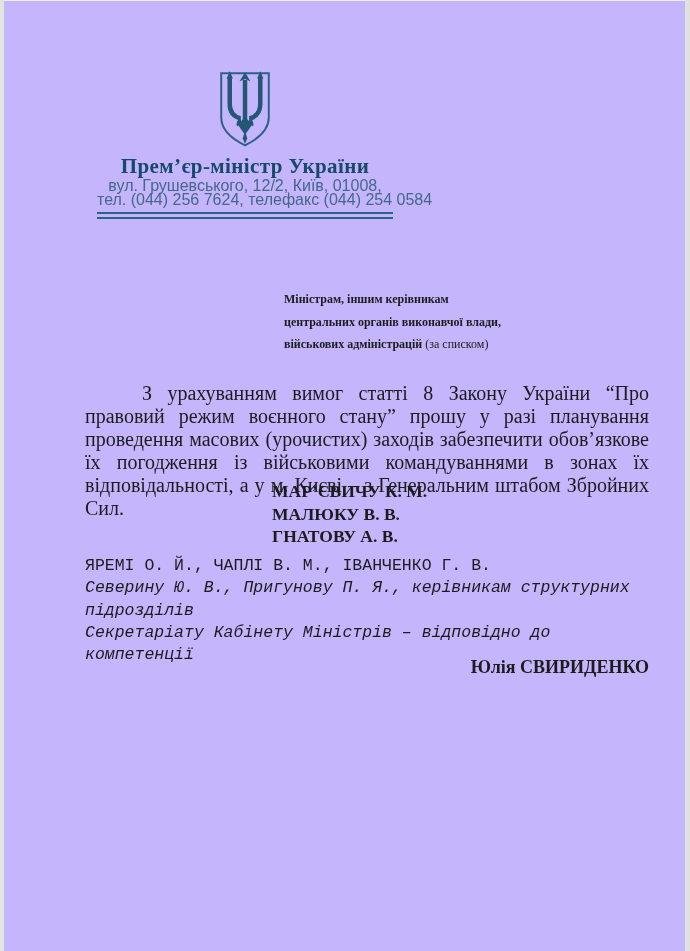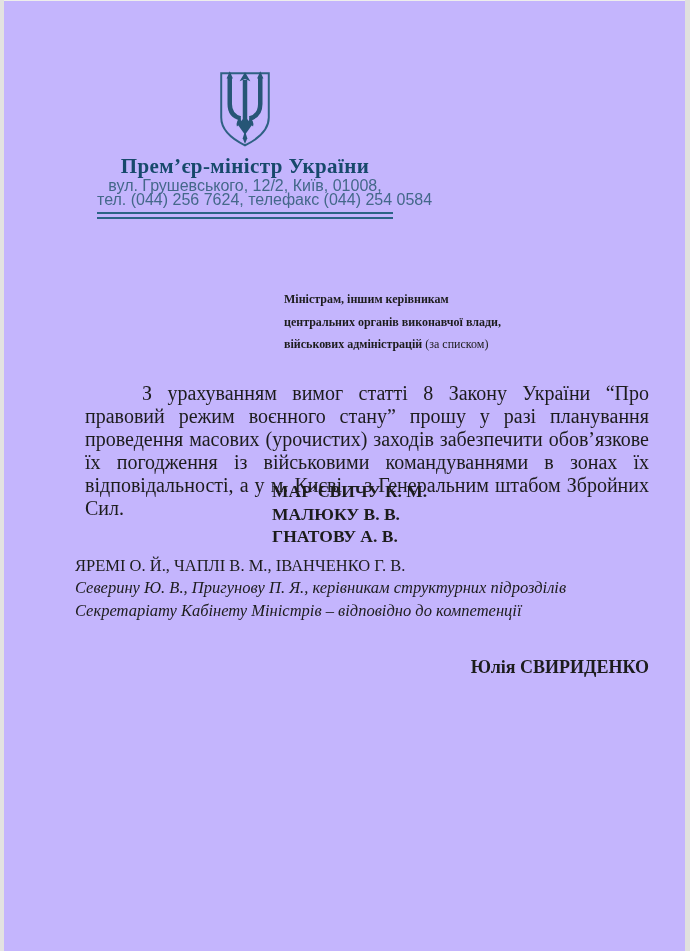--- a/index.html
+++ b/index.html
@@ -88,25 +88,26 @@
     left: 272px;
     top: 480px;
     font-size: 17.5px;
     line-height: 22.5px;
     font-weight: bold;
   }
 
   
   .cc-block {
     position: absolute;
-    left: 75px;
+    left: 85px;
     top: 555px;
     width: 570px;
     font-size: 16.5px;
     line-height: 22.3px;
+    font-family: Liberation Mono, monospace;
   }
   .cc-block .italic {
     font-style: italic;
   }
 
   
   .signature {
     position: absolute;
     left: 85px;
     top: 657px;

